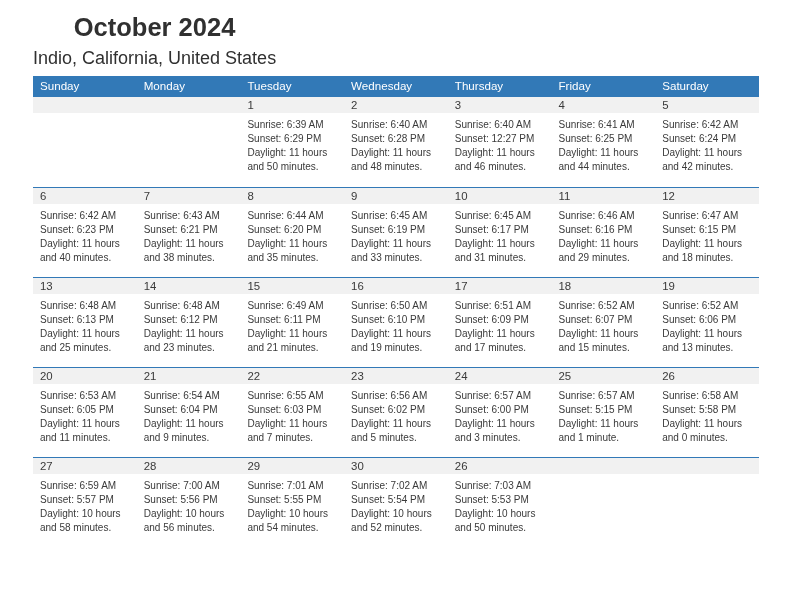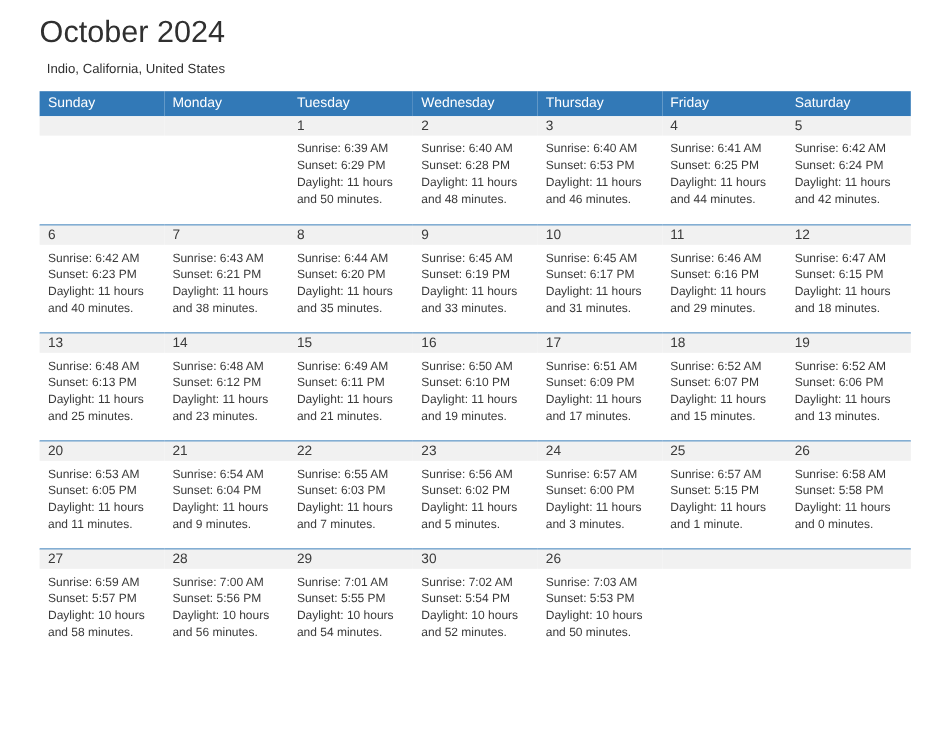--- a/index.html
+++ b/index.html
@@ -59,27 +59,27 @@
     height: 20px;
   }
 
   .title-block {
     text-align: right;
     margin-top: 12px;
   }
   .cal-title {
     font-size: 25.5px;
     color: #303030;
-    font-weight: normal;
+    font-weight: bold;
     line-height: 30px;
     white-space: nowrap;
     text-align: center;
   }
   .cal-subtitle {
-    font-size: 11px;
+    font-size: 18px;
     color: #303030;
     line-height: 20px;
     margin-top: 6px;
     white-space: nowrap;
   }
 
   
   .calendar {
     width: 726px;
     border-collapse: collapse;
@@ -203,21 +203,21 @@
                 <div>Daylight: 11 hours</div>
                 <div>and 48 minutes.</div>
               </div>
             </div>
           </td>
           <td>
             <div class="cell-inner">
               <div class="daynum-band">3</div>
               <div class="cell-body">
                 <div>Sunrise: 6:40 AM</div>
-                <div>Sunset: 6:53 PM</div>
+                <div>Sunset: 12:27 PM</div>
                 <div>Daylight: 11 hours</div>
                 <div>and 46 minutes.</div>
               </div>
             </div>
           </td>
           <td>
             <div class="cell-inner">
               <div class="daynum-band">4</div>
               <div class="cell-body">
                 <div>Sunrise: 6:41 AM</div>

